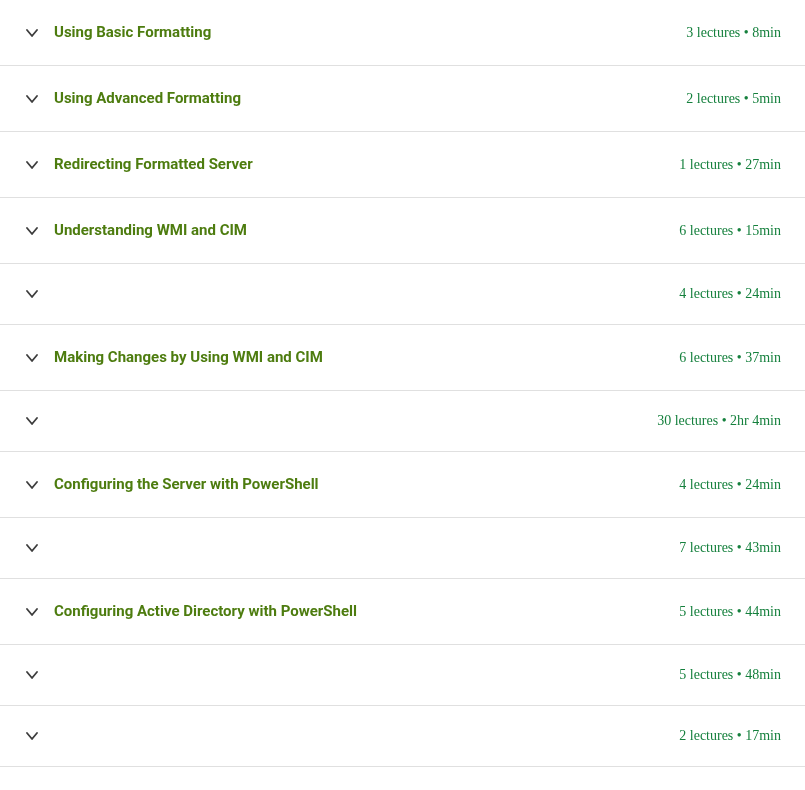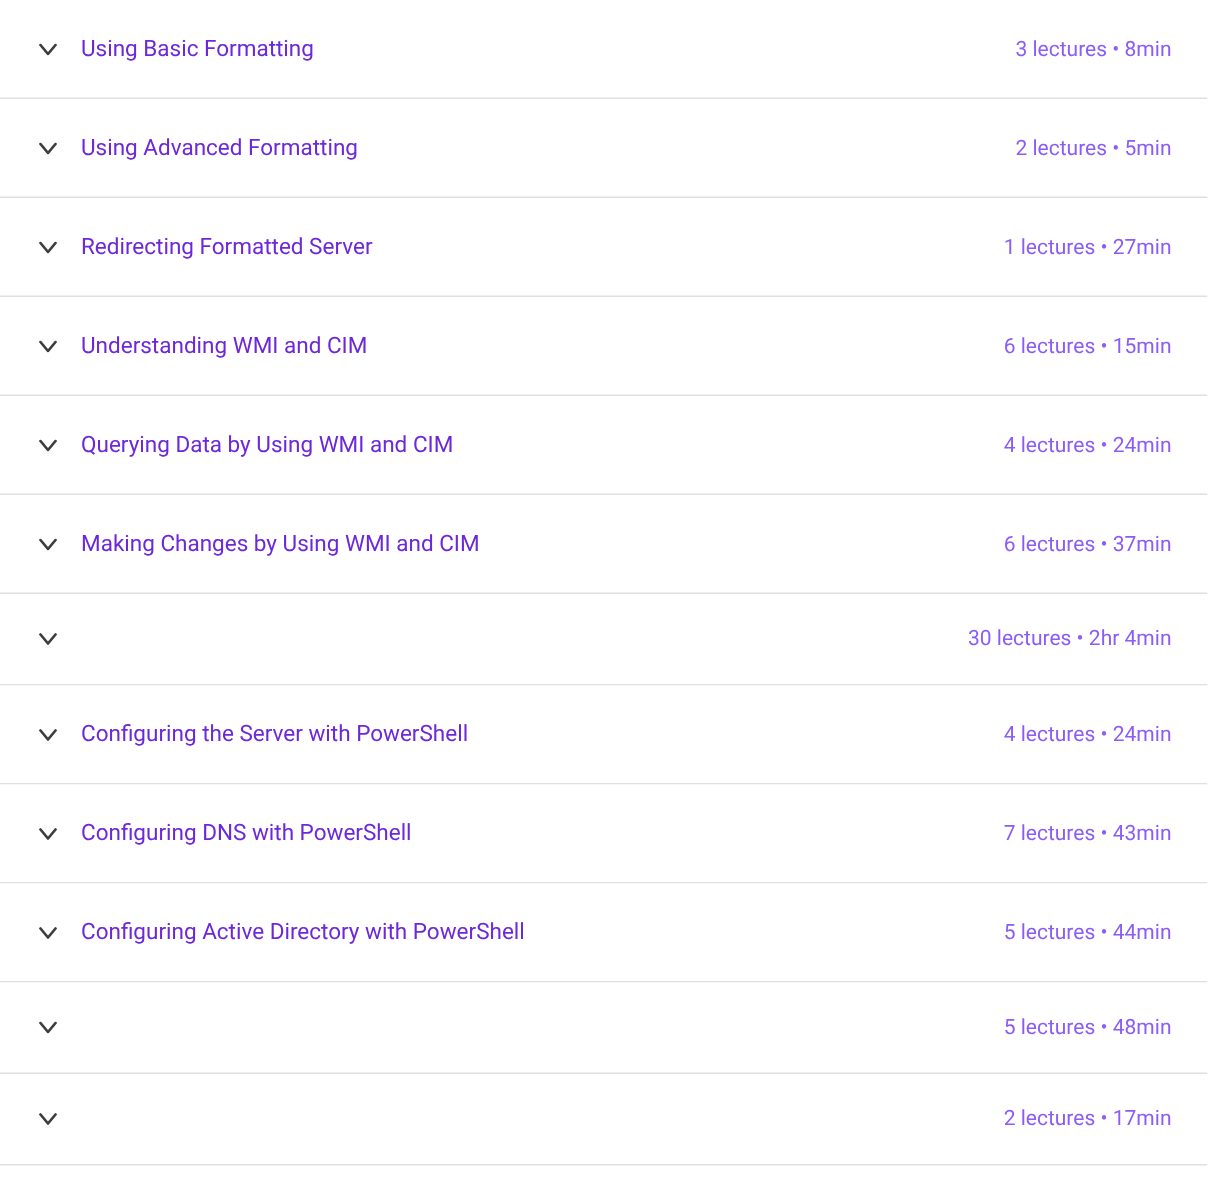--- a/index.html
+++ b/index.html
@@ -40,30 +40,31 @@
       color: #3d3d3d;
       font-size: 12px;
       min-width: 16px;
       display: flex;
       align-items: center;
       justify-content: center;
     }
 
     .course-title {
       font-size: 15px;
-      font-weight: 400;
-      color: #6d28d9;
+      font-weight: 700;
+      color: #4d7c0f;
       line-height: 1.4;
     }
 
     .course-meta {
       font-size: 14px;
-      color: #8b5cf6;
+      color: #15803d;
       white-space: nowrap;
       margin-left: 20px;
+      font-family: Liberation Serif, serif;
     }
   </style>
 </head>
 <body>
 
 <div class="course-list">
     <div class="course-item">
       <div class="course-item-left">
         <span class="chevron-icon">
           <svg width="12" height="8" viewBox="0 0 12 8" fill="none" xmlns="http://www.w3.org/2000/svg">
@@ -107,21 +108,20 @@
       </div>
       <span class="course-meta">6 lectures • 15min</span>
     </div>
     <div class="course-item">
       <div class="course-item-left">
         <span class="chevron-icon">
           <svg width="12" height="8" viewBox="0 0 12 8" fill="none" xmlns="http://www.w3.org/2000/svg">
             <path d="M1 1L6 7L11 1" stroke="#3d3d3d" stroke-width="1.8" stroke-linecap="round" stroke-linejoin="round"></path>
           </svg>
         </span>
-        <span class="course-title">Querying Data by Using WMI and CIM</span>
       </div>
       <span class="course-meta">4 lectures • 24min</span>
     </div>
     <div class="course-item">
       <div class="course-item-left">
         <span class="chevron-icon">
           <svg width="12" height="8" viewBox="0 0 12 8" fill="none" xmlns="http://www.w3.org/2000/svg">
             <path d="M1 1L6 7L11 1" stroke="#3d3d3d" stroke-width="1.8" stroke-linecap="round" stroke-linejoin="round"></path>
           </svg>
         </span>
@@ -150,21 +150,20 @@
       </div>
       <span class="course-meta">4 lectures • 24min</span>
     </div>
     <div class="course-item">
       <div class="course-item-left">
         <span class="chevron-icon">
           <svg width="12" height="8" viewBox="0 0 12 8" fill="none" xmlns="http://www.w3.org/2000/svg">
             <path d="M1 1L6 7L11 1" stroke="#3d3d3d" stroke-width="1.8" stroke-linecap="round" stroke-linejoin="round"></path>
           </svg>
         </span>
-        <span class="course-title">Configuring DNS with PowerShell</span>
       </div>
       <span class="course-meta">7 lectures • 43min</span>
     </div>
     <div class="course-item">
       <div class="course-item-left">
         <span class="chevron-icon">
           <svg width="12" height="8" viewBox="0 0 12 8" fill="none" xmlns="http://www.w3.org/2000/svg">
             <path d="M1 1L6 7L11 1" stroke="#3d3d3d" stroke-width="1.8" stroke-linecap="round" stroke-linejoin="round"></path>
           </svg>
         </span>

